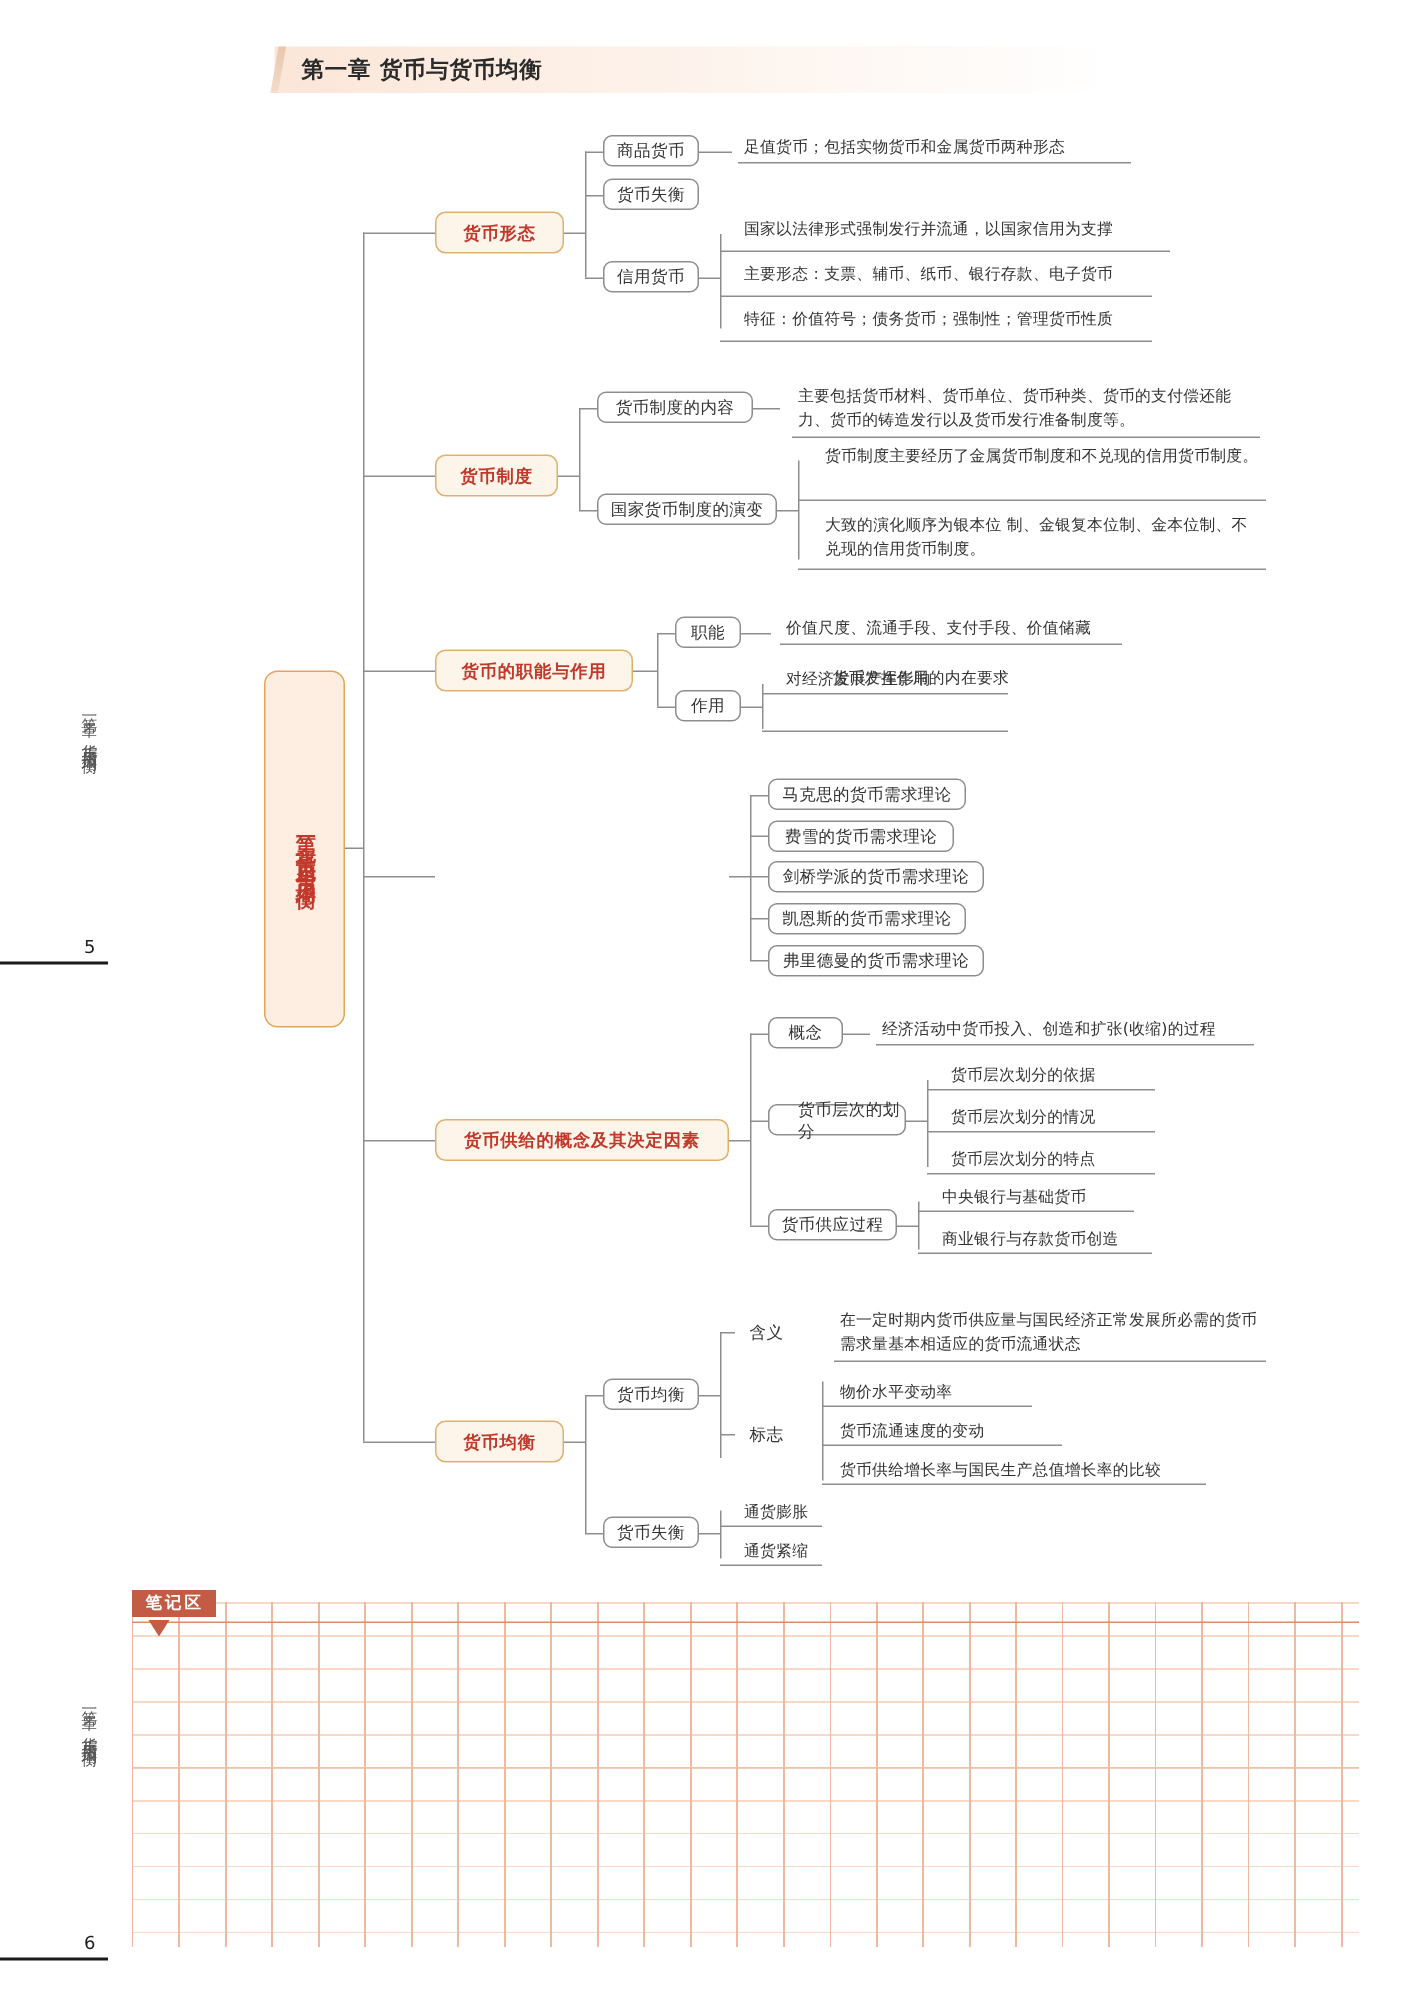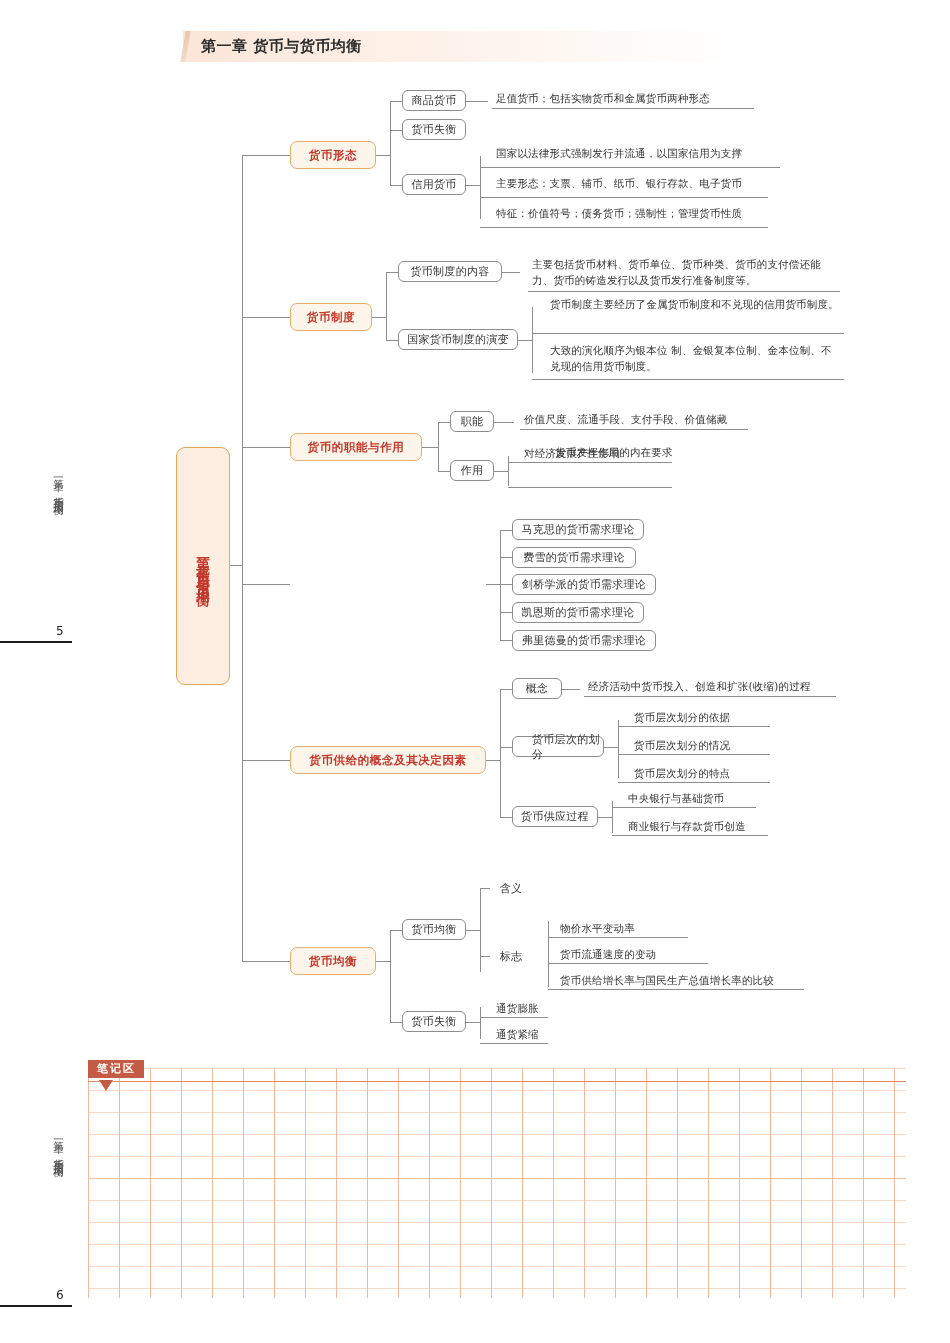--- a/index.html
+++ b/index.html
@@ -332,20 +332,21 @@
     <div class="ln h" style="left:480px;top:888px;width:10px;"></div>
     <div class="ln h" style="left:480px;top:956px;width:10px;"></div>
 
     <div class="node l2p" style="left:490px;top:878px;width:42px;">
       <span>含义</span>
     </div>
     <div class="node l2p" style="left:490px;top:946px;width:42px;">
       <span>标志</span>
     </div>
 
+    <div class="leaf" style="position:absolute;left:556px;top:872px;width:288px;">在一定时期内货币供应量与国民经济正常发展所必需的货币需求量基本相适应的货币流通状态</div>
 
     <div class="ln v" style="left:548px;top:921px;height:66px;"></div>
     <div class="leaf" style="position:absolute;left:556px;top:920px;width:132px;border:none;">物价水平变动率</div>
     <div class="ln h" style="left:548px;top:937px;width:140px;"></div>
     <div class="leaf" style="position:absolute;left:556px;top:946px;width:152px;border:none;">货币流通速度的变动</div>
     <div class="ln h" style="left:548px;top:963px;width:160px;"></div>
     <div class="leaf" style="position:absolute;left:556px;top:972px;width:248px;border:none;">货币供给增长率与国民生产总值增长率的比较</div>
     <div class="ln h" style="left:548px;top:989px;width:256px;"></div>
 
     <div class="ln h" style="left:466px;top:1022px;width:14px;"></div>

